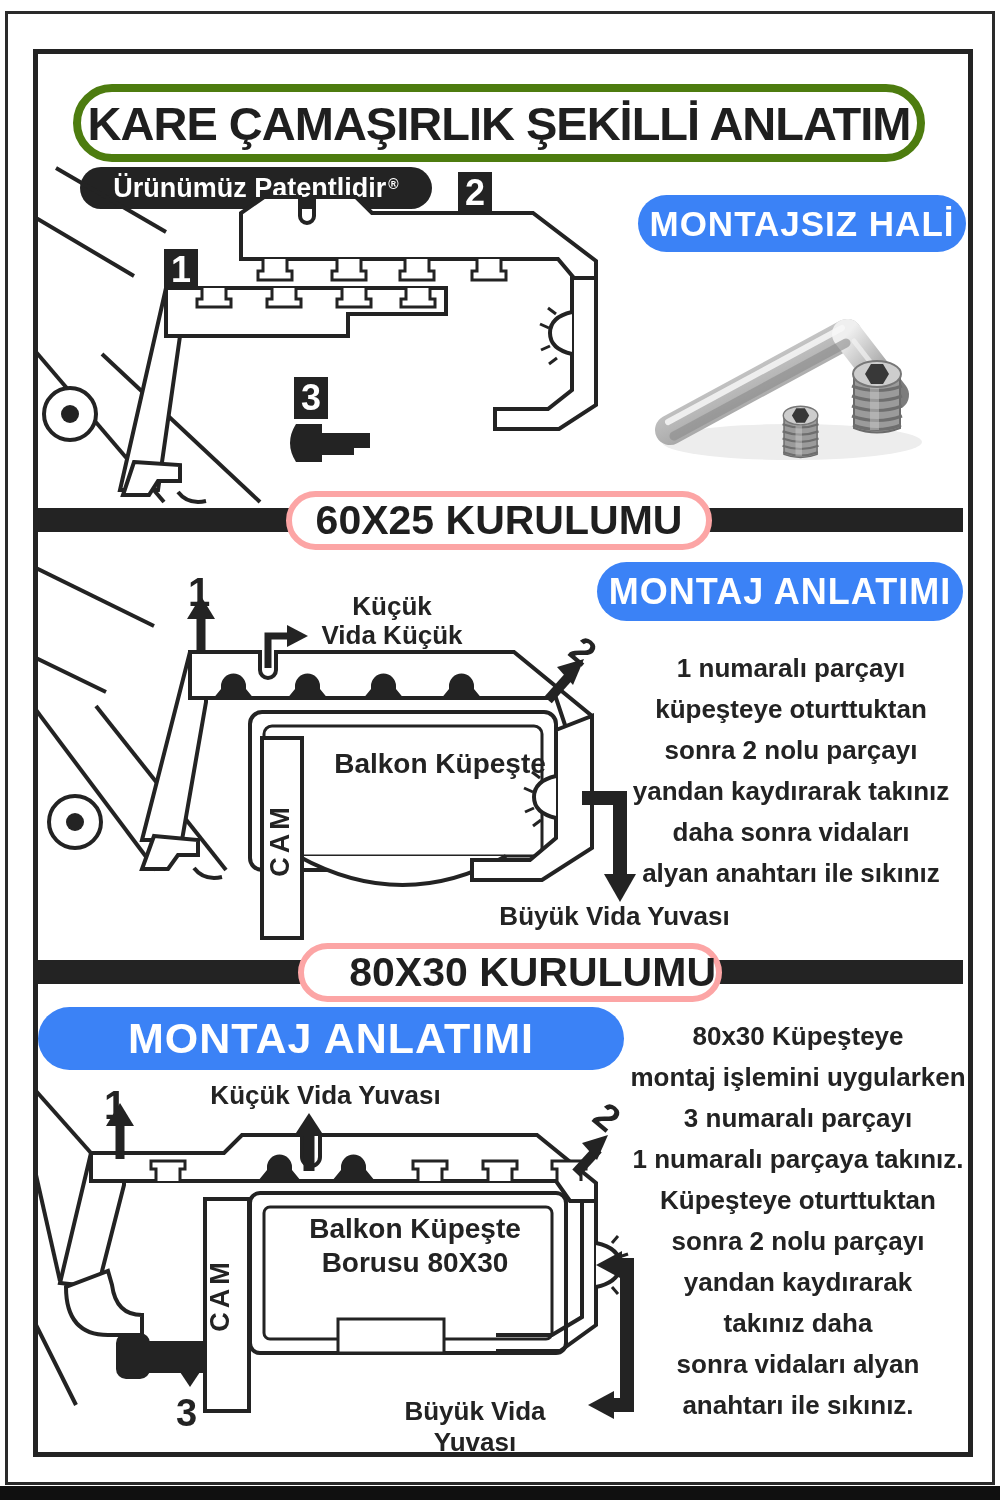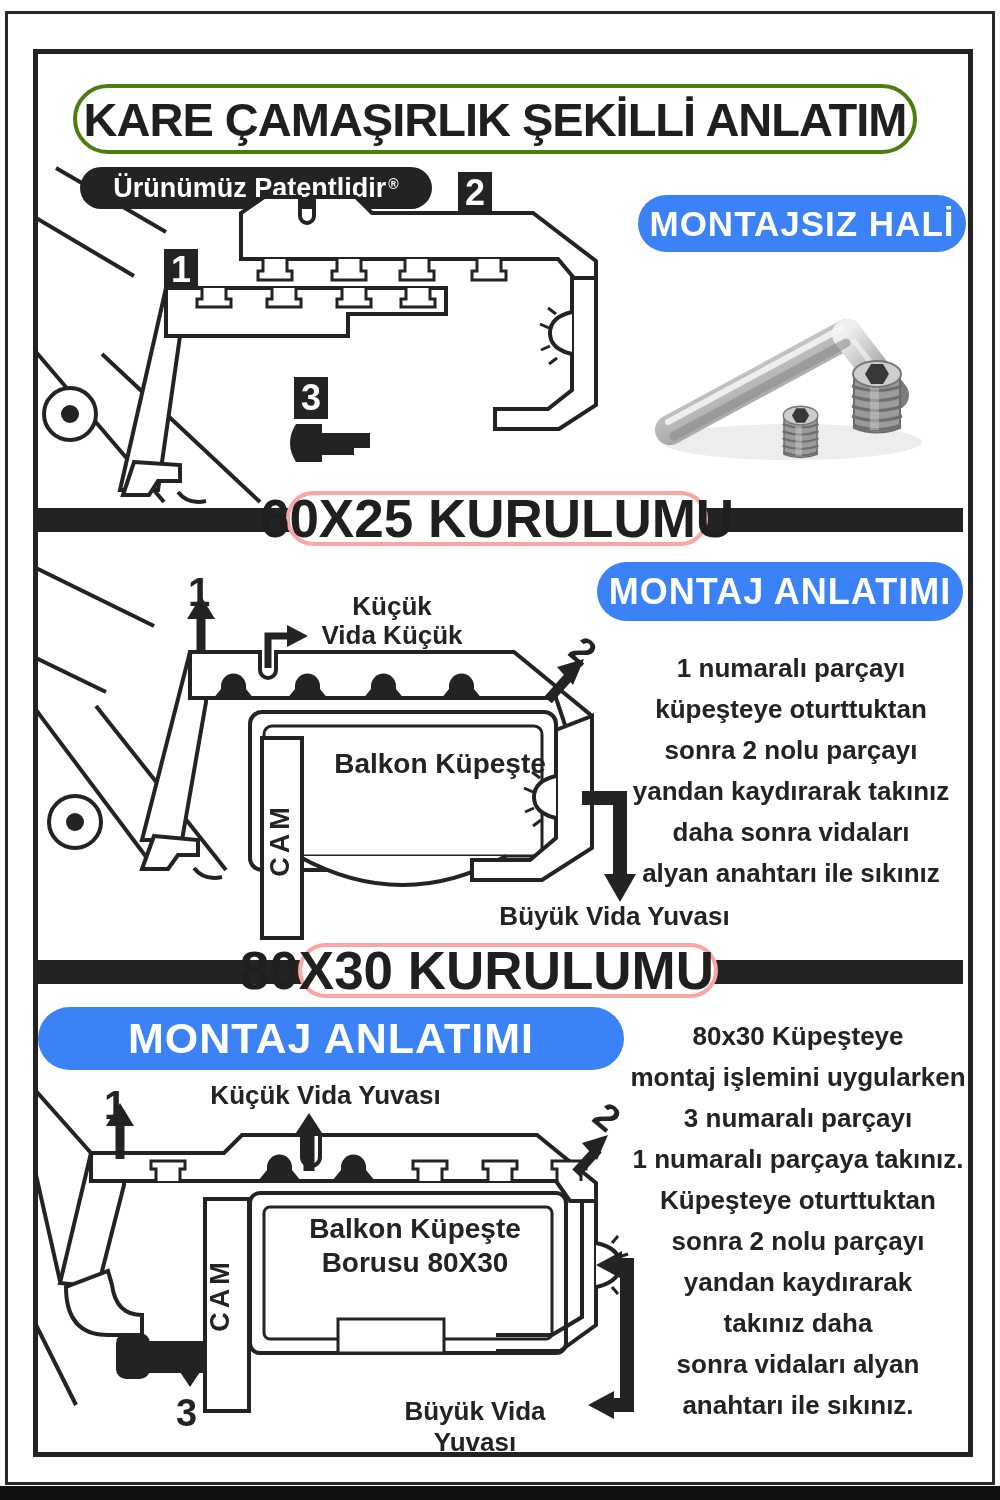--- a/index.html
+++ b/index.html
@@ -8,30 +8,30 @@
     background:#ffffff;color:#1f1f1f;
     font-family:"Liberation Sans", sans-serif;
   }
   .abs{position:absolute;}
   .flexc{display:flex;align-items:center;justify-content:center;}
   
   .outer-border{left:5px;top:11px;width:984px;height:1468px;border:3px solid #2a2a2a;}
   .bottom-strip{left:0;top:1486px;width:1000px;height:14px;background:#101010;}
   .main-frame{left:33px;top:49px;width:930px;height:1398px;border:5px solid #232323;}
   
-  .title-pill{left:73px;top:84px;width:836px;height:62px;border:4px solid #4d7c0f;border-radius:46px;
+  .title-pill{left:73px;top:84px;width:836px;height:62px;border:8px solid #4d7c0f;border-radius:46px;
     font-size:47px;font-weight:700;letter-spacing:-1px;white-space:nowrap;}
   .patent-pill{left:80px;top:167px;width:352px;height:42px;background:#232323;color:#fff;
     border-radius:24px;font-size:27px;font-weight:700;}
   .patent-pill sup{font-size:14px;margin-left:2px;transform:translateY(-4px);}
   .black-pill{background:#3b82f6;color:#fff;font-weight:700;}
   .montajsiz-pill{left:638px;top:195px;width:328px;height:57px;border-radius:30px;font-size:35px;letter-spacing:1px;}
   .band{left:38px;width:925px;height:24px;background:#232323;}
-  .band-pill{height:47px;background:#fff;border:4px solid #fca5a5;border-radius:32px;
-    font-size:53px;font-weight:700;z-index:3;letter-spacing:0px;white-space:nowrap;}
+  .band-pill{height:47px;background:#fff;border:6px solid #fca5a5;border-radius:32px;
+    font-size:41px;font-weight:700;z-index:3;letter-spacing:0px;white-space:nowrap;}
   .montaj-pill{border-radius:32px;font-size:36px;letter-spacing:1px;text-align:center;}
   .badge{background:#232323;color:#fff;font-weight:700;font-size:36px;
     box-shadow:inset 0 0 0 2px #ffffff;display:flex;align-items:center;justify-content:center;}
   
   .instr{text-align:center;font-weight:700;font-size:26px;line-height:41px;color:#232323;}
   
   .d-label{font-weight:700;color:#232323;text-align:center;}
   svg{position:absolute;}
   .num{font-weight:700;color:#232323;}
 </style>

